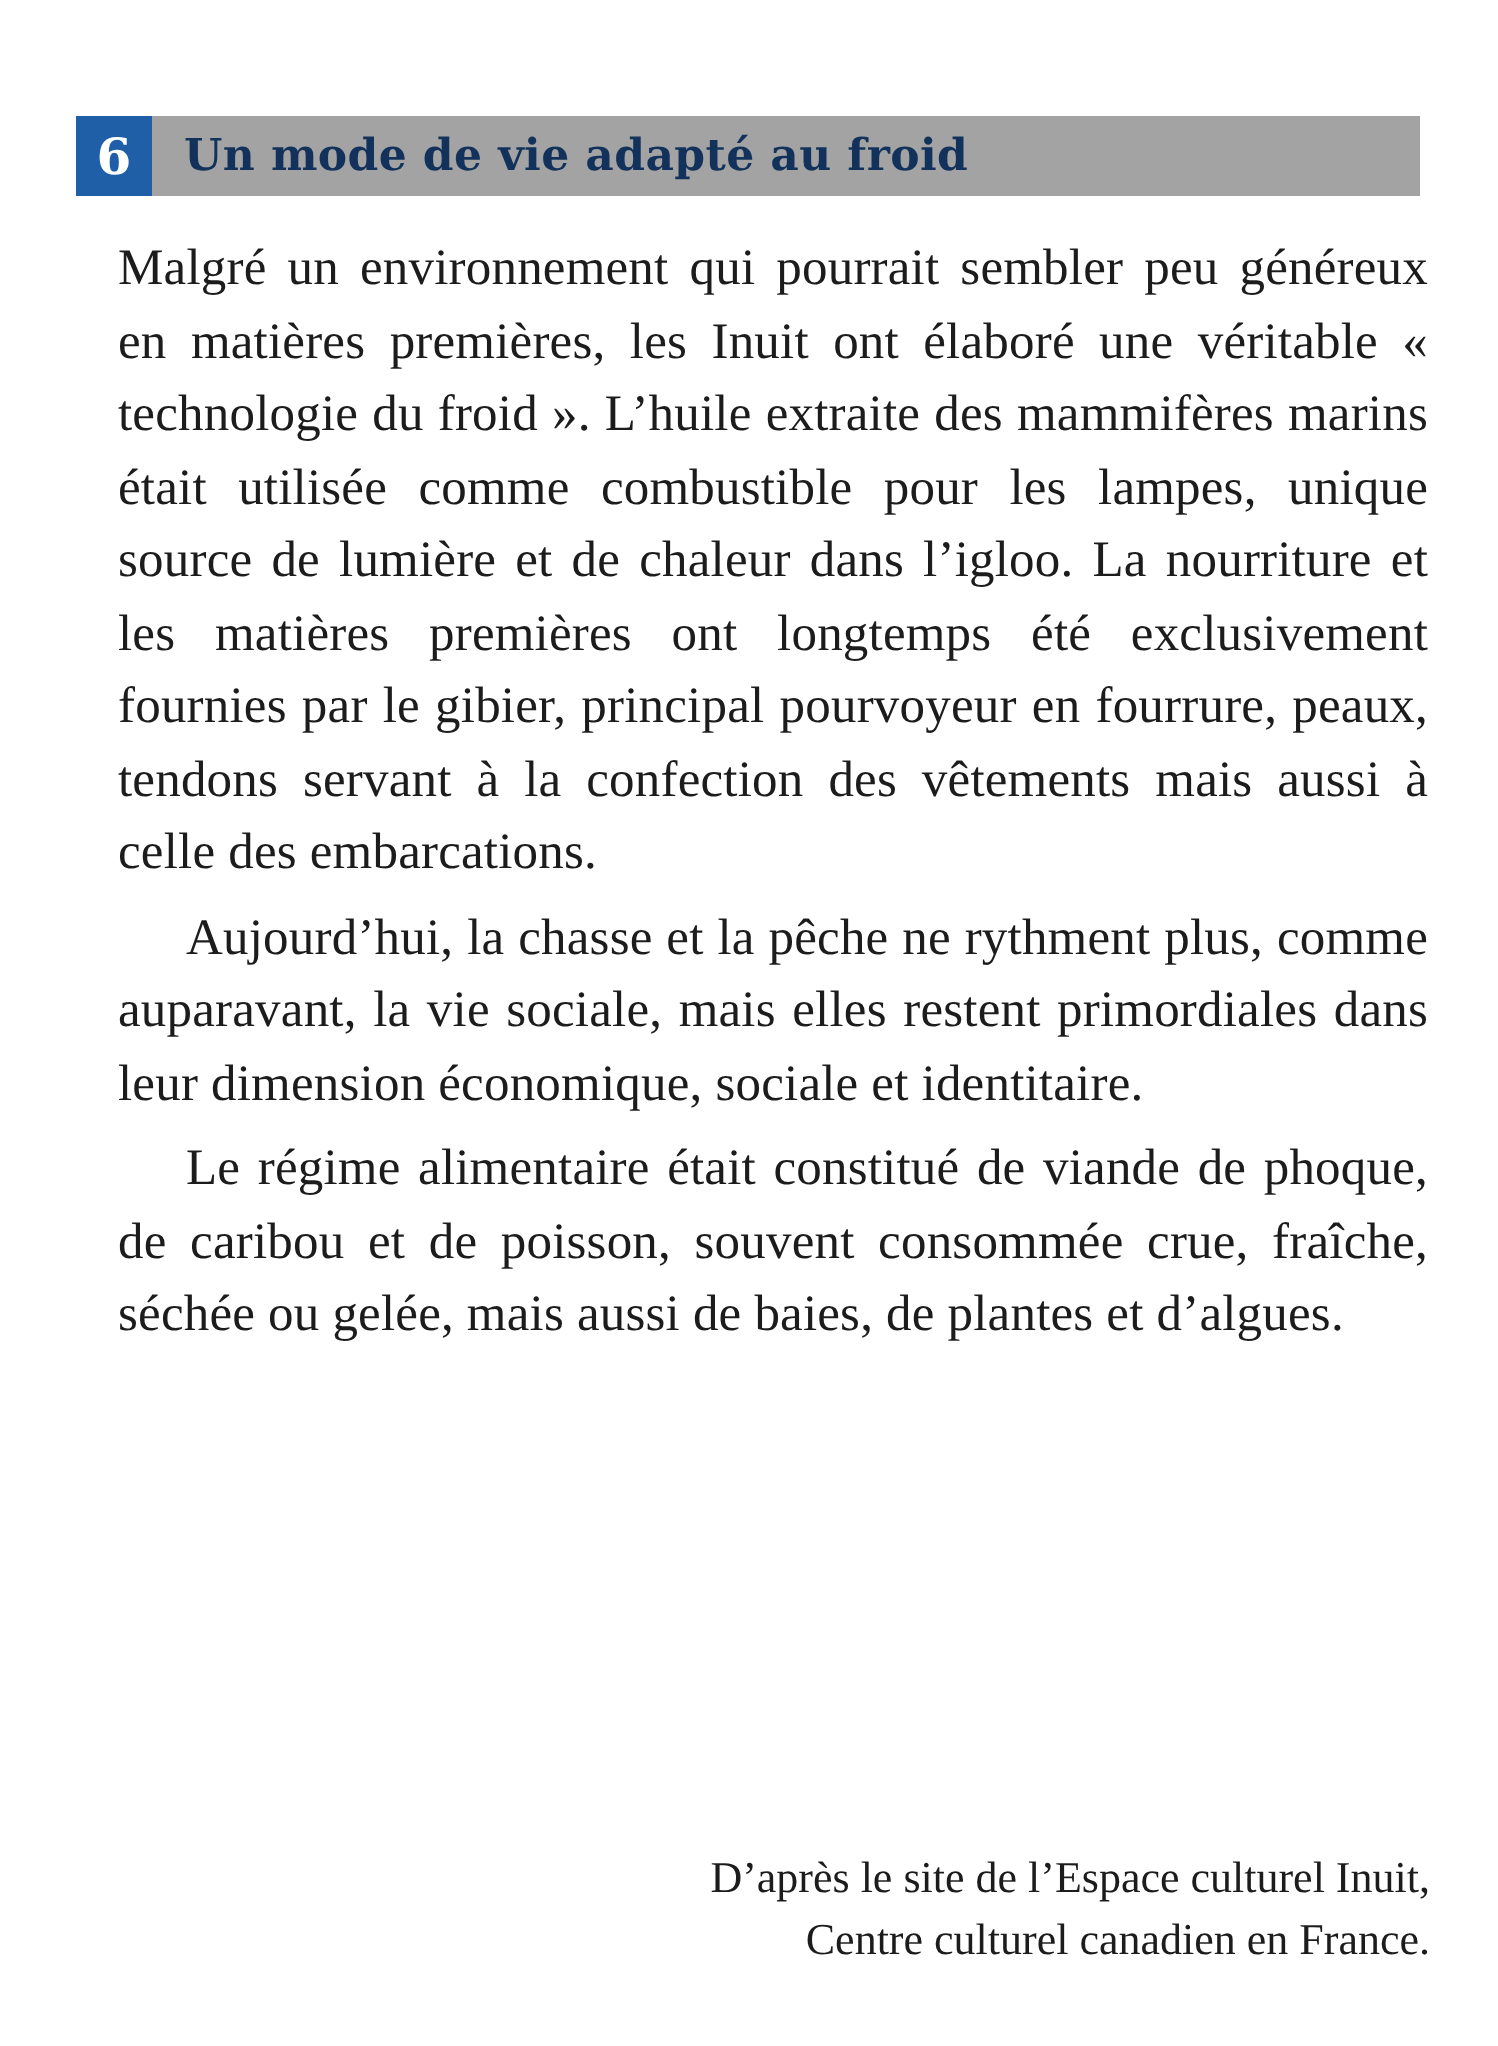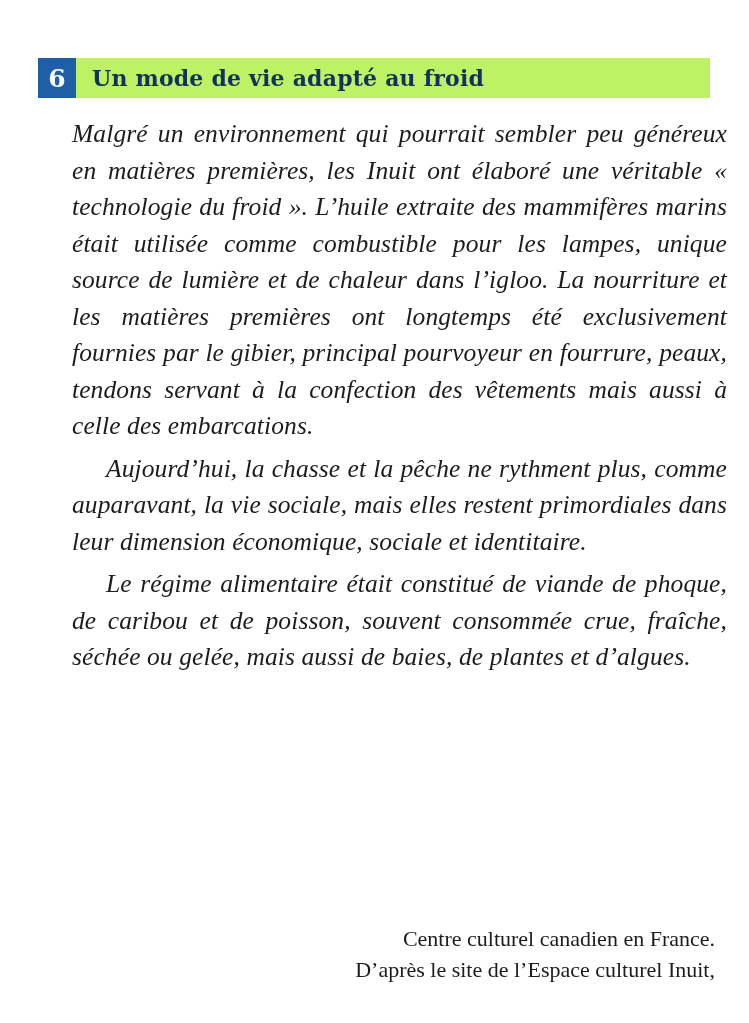--- a/index.html
+++ b/index.html
@@ -41,41 +41,40 @@
     font-family: "DejaVu Serif", serif;
     font-weight: bold;
     font-size: 25px;
     display: flex;
     align-items: center;
     justify-content: center;
     letter-spacing: 0;
   }
   .doc-title-band {
     flex: 1 1 auto;
-    background: #bef264;
+    background: #a3a3a3;
     display: flex;
     align-items: center;
     padding-left: 16px;
   }
   .doc-title {
     font-family: "DejaVu Serif", serif;
     font-weight: bold;
     font-size: 22px;
     color: #12325c;
     letter-spacing: 0.2px;
     white-space: nowrap;
   }
 
   
   .doc-body {
     position: absolute;
-    left: 72px;
+    left: 59px;
     top: 116px;
     width: 655px;
-    font-style: italic;
   }
   .para {
     font-family: "Liberation Serif", serif;
     font-size: 25.5px;
     line-height: 36.5px;
     color: #1c1c1c;
     text-align: justify;
     text-justify: inter-word;
     margin: 0 0 6px 0;
     letter-spacing: 0.1px;
@@ -116,17 +115,17 @@
     </div>
   </div>
 
   <div class="doc-body">
     <p class="para">Malgré un environnement qui pourrait sembler peu généreux en matières premières, les Inuit ont élaboré une véritable « technologie du froid ». L’huile extraite des mammifères marins était utilisée comme combustible pour les lampes, unique source de lumière et de chaleur dans l’igloo. La nourriture et les matières premières ont longtemps été exclusivement fournies par le gibier, principal pourvoyeur en fourrure, peaux, tendons servant à la confection des vêtements mais aussi à celle des embarcations.</p>
     <p class="para indent">Aujourd’hui, la chasse et la pêche ne rythment plus, comme auparavant, la vie sociale, mais elles restent primordiales dans leur dimension économique, sociale et identitaire.</p>
     <p class="para indent">Le régime alimentaire était constitué de viande de phoque, de caribou et de poisson, souvent consommée crue, fraîche, séchée ou gelée, mais aussi de baies, de plantes et d’algues.</p>
   </div>
 
   <div class="source">
+    <span class="source-line">D’après le site de l’Espace culturel Inuit,</span>
     <span class="source-line">Centre culturel canadien en France.</span>
-    <span class="source-line">D’après le site de l’Espace culturel Inuit,</span>
   </div>
 
 </div>
 
 </body></html>

